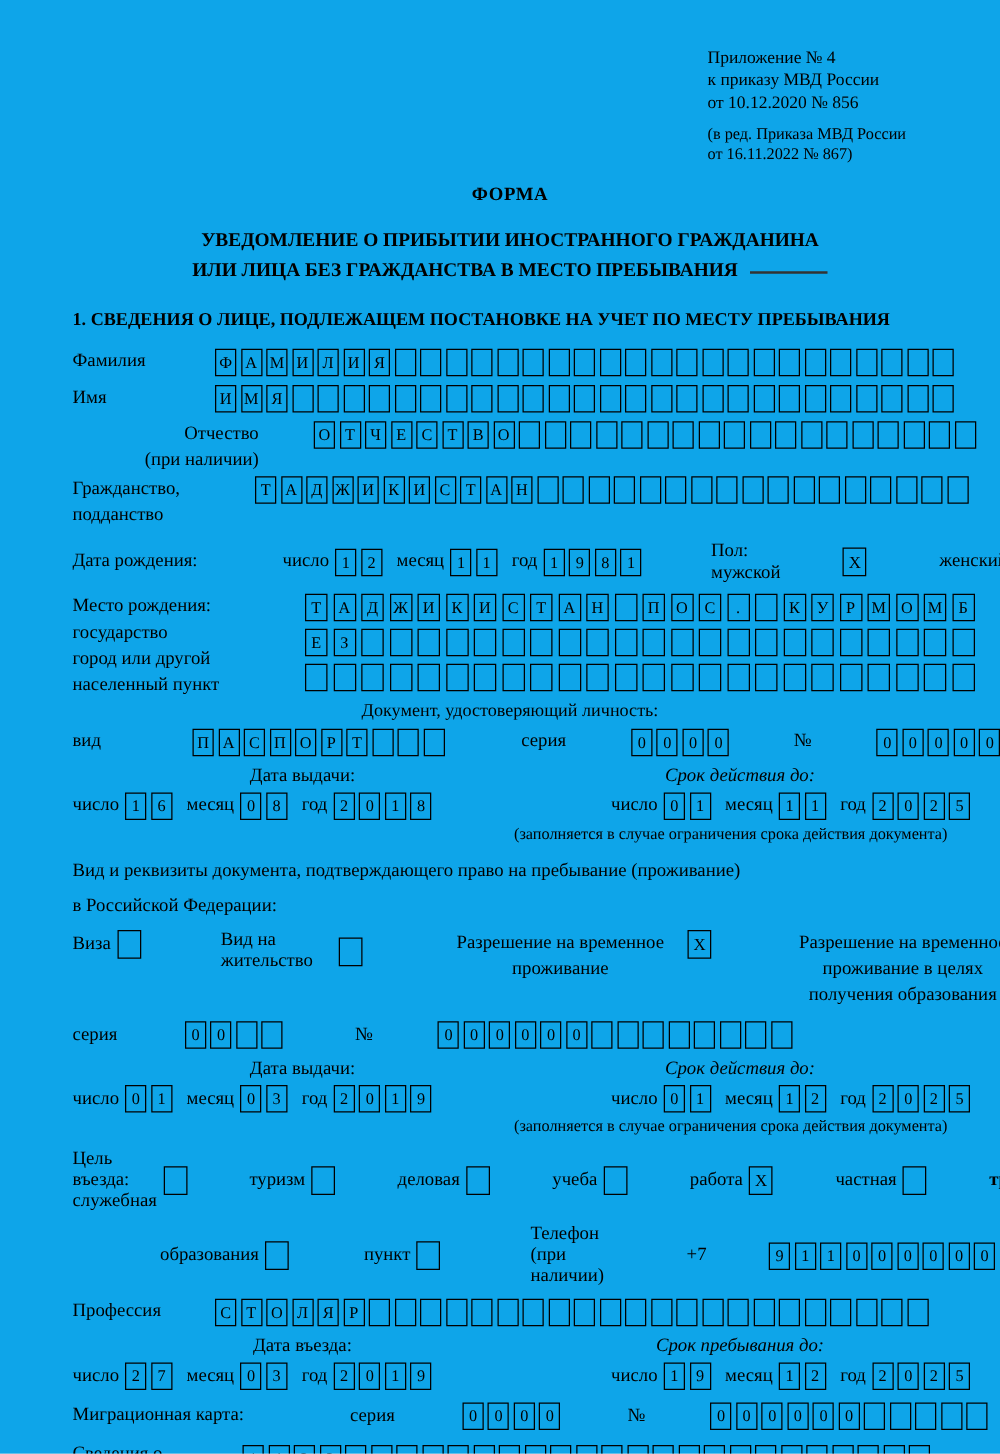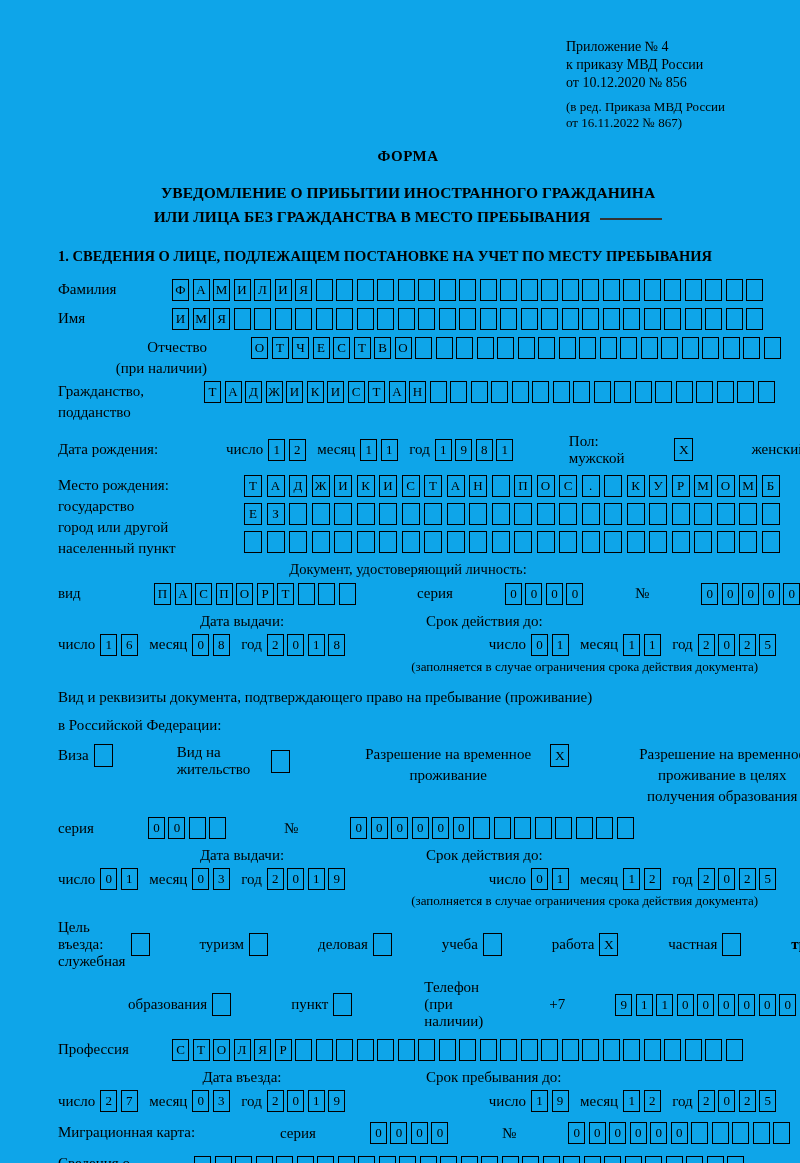--- a/index.html
+++ b/index.html
@@ -25,21 +25,21 @@
   .boxes.w .cell{width:16px;margin-right:4.5px;}
   .cb{
     display:inline-block;width:17px;height:21px;border:1.5px solid #000;
     text-align:center;font-size:13.5px;line-height:21px;flex:none;vertical-align:middle;
   }
   .dg{display:flex;align-items:center;flex:none;}
   .dg .dlbl{font-size:15px;margin-right:5px;}
   .dg .boxes{margin-right:8px;}
   .halfhead{display:flex;margin-top:8px;font-size:15px;}
   .halfhead .hl{width:368px;text-align:center;}
-  .halfhead .hr{flex:1;}
+  .halfhead .hr{flex:1;text-align:center;font-style:italic;}
   .noteline{font-size:13px;text-align:right;margin-top:3px;}
   .center-bold{font-weight:normal;font-size:14.5px;text-align:center;margin-top:8px;}
   .opt{display:flex;align-items:center;margin-right:6px;}
   .opt .olbl{font-size:15px;margin-right:5px;}
   .multi{white-space:pre-line;text-align:center;font-size:15px;line-height:1.4;}
   .mt-lg{margin-top:12px;}
   .stack{display:flex;flex-direction:column;}
   .stack .row2{display:flex;margin-bottom:6px;}
 </style>
 </head>

